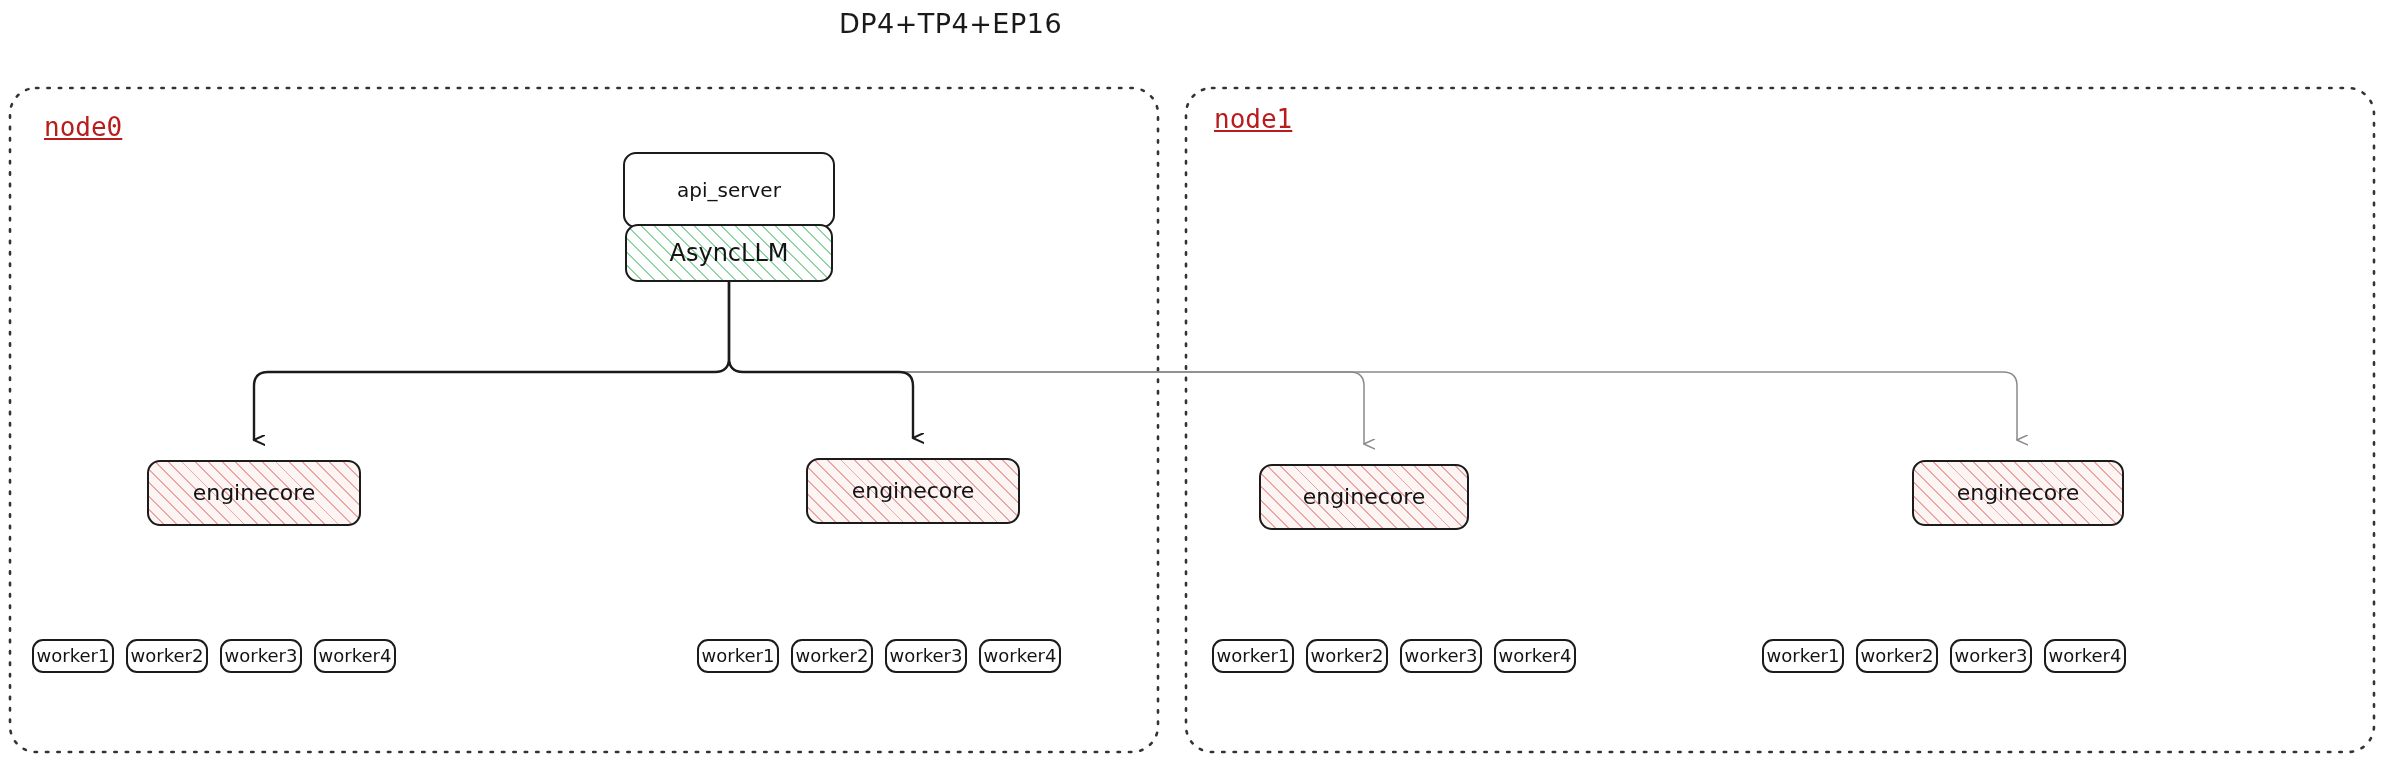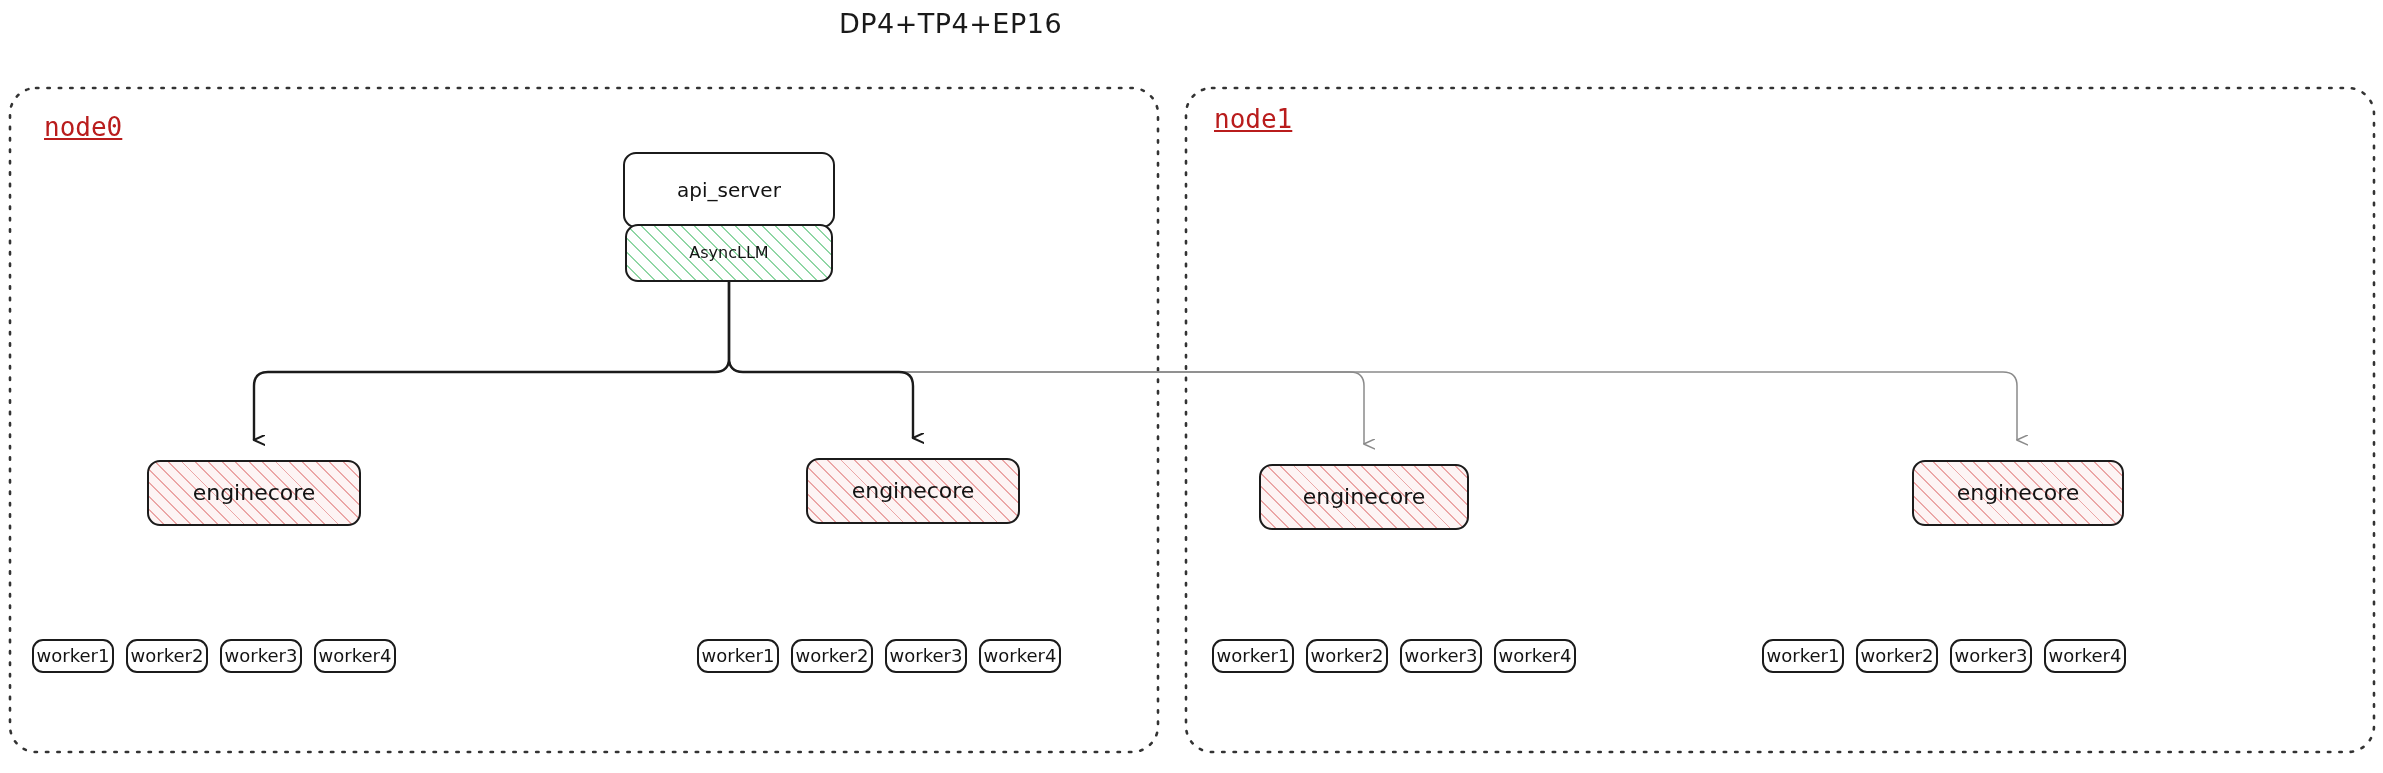--- a/index.html
+++ b/index.html
@@ -56,21 +56,21 @@
     border: 2px solid #1b1b1b;
     background: #ffffff;
   }
   .node-box span { position: relative; z-index: 2; line-height: 1; }
   .box-plain {
     border-radius: 13px;
     font-size: 20px;
   }
   .box-green {
     border-radius: 13px;
-    font-size: 16px;
+    font-size: 24px;
     background-color: #ffffff;
     background-image: repeating-linear-gradient(
         45deg,
         #8fd6a4 0px, #8fd6a4 1.4px,
         rgba(255,255,255,0) 1.4px, rgba(255,255,255,0) 9.5px);
   }
   .box-pink {
     border-radius: 13px;
     font-size: 22px;
     background-color: #fdf4f4;

